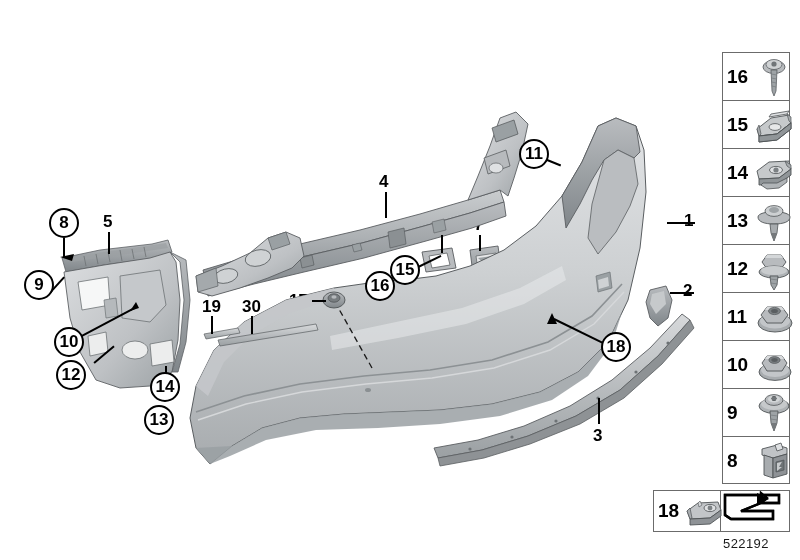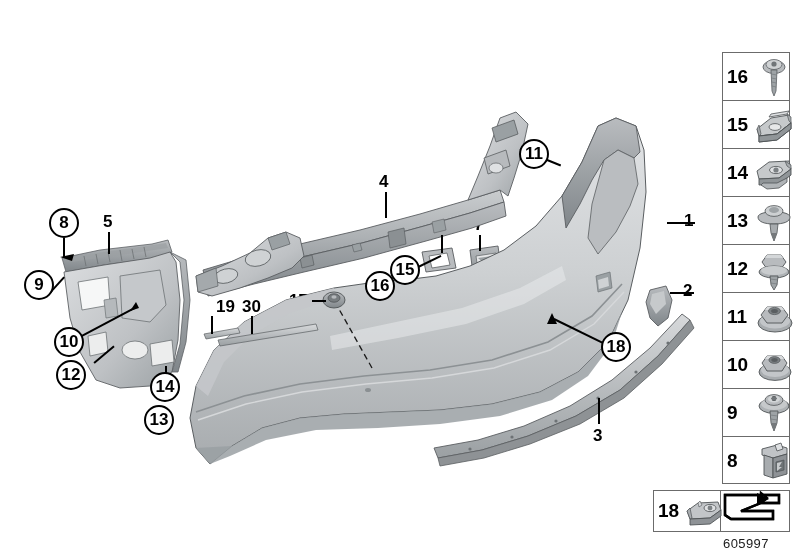--- a/index.html
+++ b/index.html
@@ -311,21 +311,21 @@
   <div class="leader-diag" style="left:554px; top:318px; width:56px; transform:rotate(26deg);"></div>
 
   <div class="callout-plain" style="left:684px; top:212px;">1</div>
   <div class="callout-plain" style="left:683px; top:282px;">2</div>
   <div class="callout-plain" style="left:593px; top:427px;">3</div>
   <div class="callout-plain" style="left:379px; top:173px;">4</div>
   <div class="callout-plain" style="left:103px; top:213px;">5</div>
   <div class="callout-plain" style="left:436px; top:216px;">6</div>
   <div class="callout-plain" style="left:474px; top:216px;">7</div>
   <div class="callout-plain" style="left:289px; top:292px;">17</div>
-  <div class="callout-plain" style="left:216px; top:298px;text-align:right;">19</div>
+  <div class="callout-plain" style="left:202px; top:298px;text-align:right;">19</div>
   <div class="callout-plain" style="left:242px; top:298px;">30</div>
 
   <div class="callout-circle" style="left:49px;  top:208px;">8</div>
   <div class="callout-circle" style="left:24px;  top:270px;">9</div>
   <div class="callout-circle" style="left:54px;  top:327px;">10</div>
   <div class="callout-circle" style="left:519px; top:139px;">11</div>
   <div class="callout-circle" style="left:56px;  top:360px;">12</div>
   <div class="callout-circle" style="left:144px; top:405px;">13</div>
   <div class="callout-circle" style="left:150px; top:372px;">14</div>
   <div class="callout-circle" style="left:390px; top:255px;">15</div>
@@ -492,15 +492,15 @@
       <div class="legend-art" style="display:flex;align-items:center;justify-content:center;">
         <svg width="62" height="34" viewBox="0 0 62 34">
           <path d="M4,4 L58,4 L58,12 L40,12 L46,7 L40,2 L40,12 L20,20 L52,20 L52,28 L10,28 L4,24 Z" fill="#ffffff" stroke="#000000" stroke-width="2.4" stroke-linejoin="miter"></path>
           <path d="M4,4 L4,24 L10,28 L52,28 L52,20 L20,20 L40,12 L58,12 L58,4 Z" fill="none" stroke="#000000" stroke-width="2.4"></path>
           <path d="M36,2 L48,8 L36,14 Z" fill="#000000"></path>
         </svg>
       </div>
     </div>
   </div>
 
-  <div class="diagram-id" style="left:723px; top:536px;">605997</div>
+  <div class="diagram-id" style="left:723px; top:536px;">522192</div>
 
 </div>
 
 </body></html>

